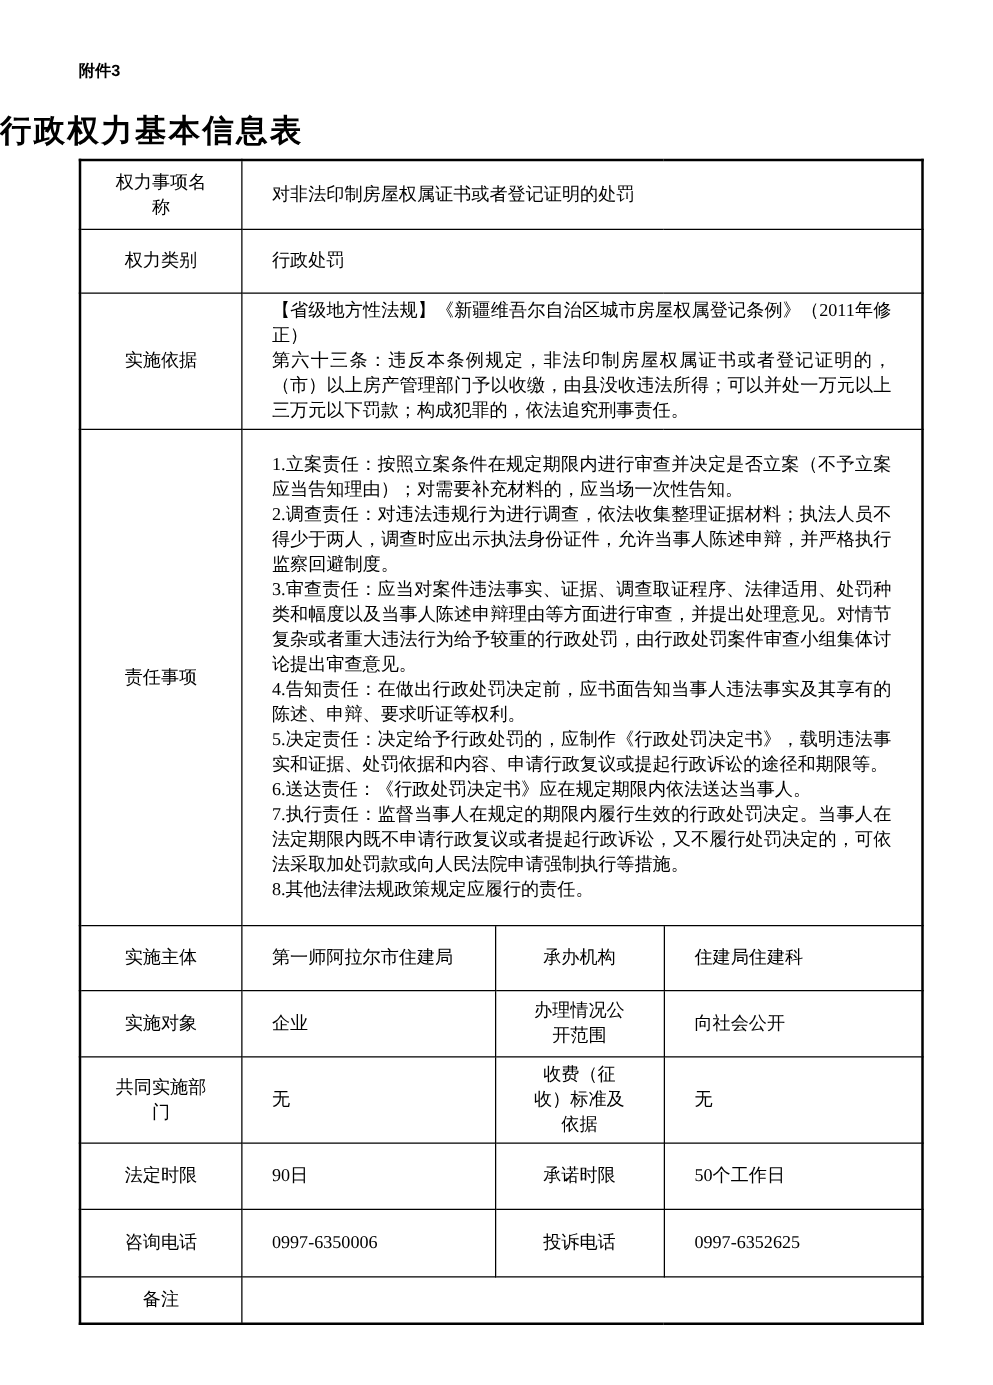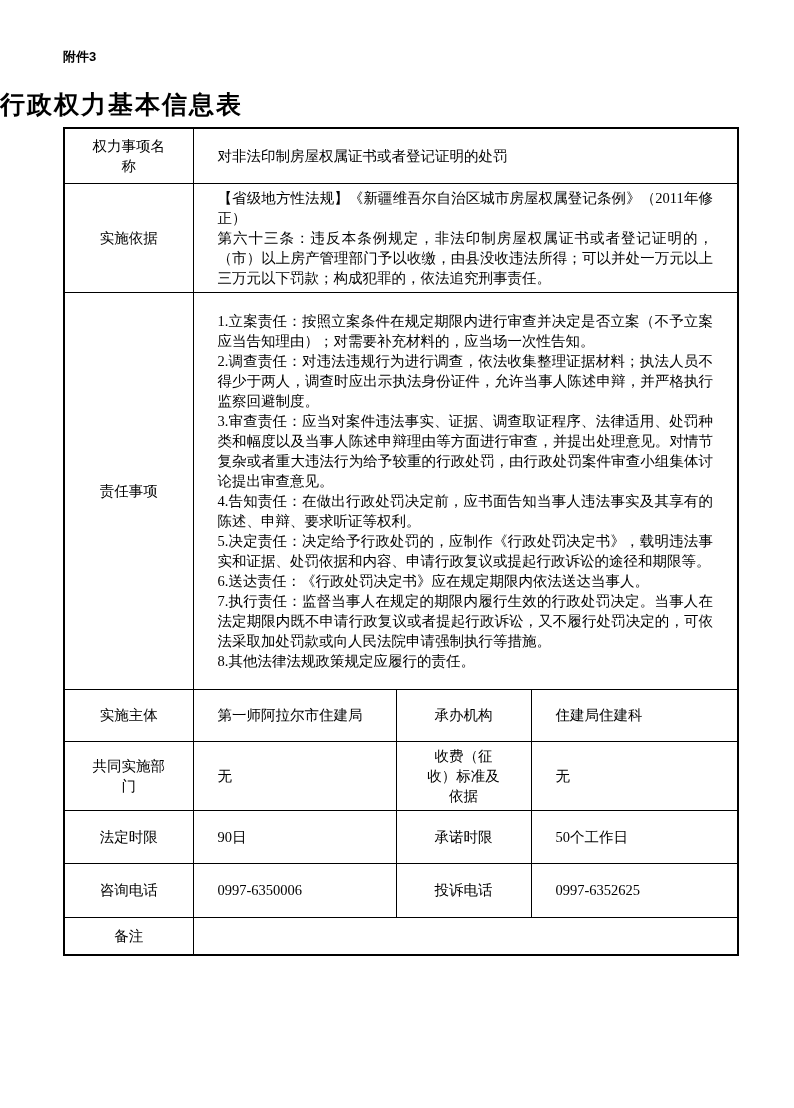--- a/index.html
+++ b/index.html
@@ -76,20 +76,24 @@
     <col class="c1">
       <col class="c2">
       <col class="c3">
       <col class="c4">
   </colgroup>
   <tbody>
       <tr class="r1">
     <td class="lbl">权力事项名称</td>
     <td class="val" colspan="3">对非法印制房屋权属证书或者登记证明的处罚</td>
   </tr>
+  <tr class="r2">
+    <td class="lbl">权力类别</td>
+    <td class="val" colspan="3">行政处罚</td>
+  </tr>
   <tr class="r3">
     <td class="lbl">实施依据</td>
     <td class="longtext" colspan="3">【省级地方性法规】《新疆维吾尔自治区城市房屋权属登记条例》（2011年修正）
 第六十三条：违反本条例规定，非法印制房屋权属证书或者登记证明的，（市）以上房产管理部门予以收缴，由县没收违法所得；可以并处一万元以上三万元以下罚款；构成犯罪的，依法追究刑事责任。</td>
   </tr>
   <tr class="r4">
     <td class="lbl">责任事项</td>
     <td class="longtext" colspan="3">1.立案责任：按照立案条件在规定期限内进行审查并决定是否立案（不予立案应当告知理由）；对需要补充材料的，应当场一次性告知。
 2.调查责任：对违法违规行为进行调查，依法收集整理证据材料；执法人员不得少于两人，调查时应出示执法身份证件，允许当事人陈述申辩，并严格执行监察回避制度。
 3.审查责任：应当对案件违法事实、证据、调查取证程序、法律适用、处罚种类和幅度以及当事人陈述申辩理由等方面进行审查，并提出处理意见。对情节复杂或者重大违法行为给予较重的行政处罚，由行政处罚案件审查小组集体讨论提出审查意见。
@@ -97,20 +101,26 @@
 5.决定责任：决定给予行政处罚的，应制作《行政处罚决定书》，载明违法事实和证据、处罚依据和内容、申请行政复议或提起行政诉讼的途径和期限等。
 6.送达责任：《行政处罚决定书》应在规定期限内依法送达当事人。
 7.执行责任：监督当事人在规定的期限内履行生效的行政处罚决定。当事人在法定期限内既不申请行政复议或者提起行政诉讼，又不履行处罚决定的，可依法采取加处罚款或向人民法院申请强制执行等措施。
 8.其他法律法规政策规定应履行的责任。</td>
   </tr>
   <tr class="r5">
     <td class="lbl">实施主体</td>
     <td class="val">第一师阿拉尔市住建局</td>
     <td class="lbl">承办机构</td>
     <td class="val">住建局住建科</td>
+  </tr>
+  <tr class="r6">
+    <td class="lbl">实施对象</td>
+    <td class="val">企业</td>
+    <td class="lbl">办理情况公开范围</td>
+    <td class="val">向社会公开</td>
   </tr>
   <tr class="r7">
     <td class="lbl">共同实施部门</td>
     <td class="val">无</td>
     <td class="lbl">收费（征收）标准及依据</td>
     <td class="val">无</td>
   </tr>
   <tr class="r8">
     <td class="lbl">法定时限</td>
     <td class="val">90日</td>

